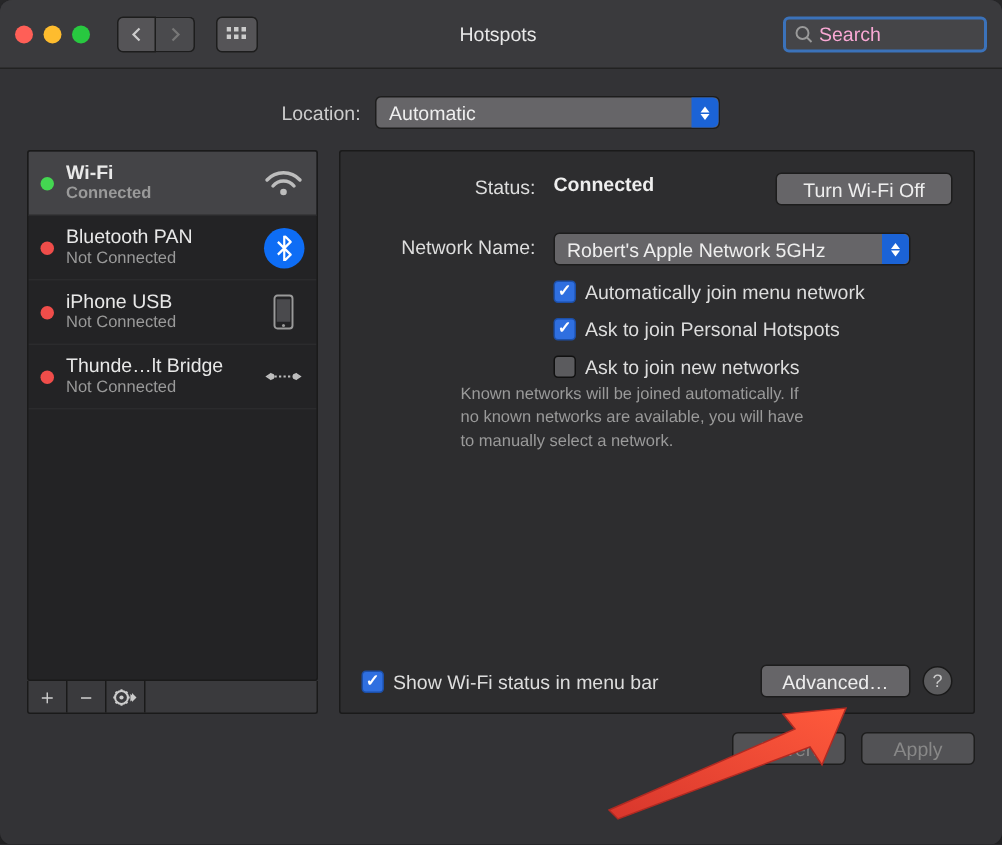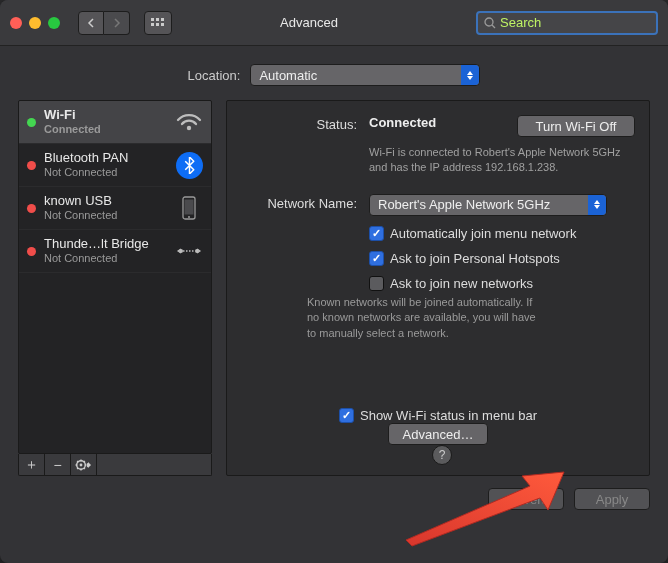--- a/index.html
+++ b/index.html
@@ -12,21 +12,21 @@
     .dot.red { background: #ff5f57; }
     .dot.yellow { background: #febc2e; }
     .dot.green { background: #28c840; }
     .nav { display: flex; gap: 0; margin-right: 6px; }
     .nav-btn { width: 26px; height: 24px; background: #555457; border: 1px solid #1d1d1d; display:flex; align-items:center; justify-content:center; color:#ccc; }
     .nav-btn:first-child { border-radius: 4px 0 0 4px; }
     .nav-btn:last-child { border-radius: 0 4px 4px 0; border-left: none; }
     .nav-btn.disabled { color: #777; background:#4a4a4d; }
     .grid-btn { width: 28px; height: 24px; background: #555457; border: 1px solid #1d1d1d; border-radius: 4px; display:flex; align-items:center; justify-content:center; color:#ccc; }
     .title { flex: 1; text-align: center; color: #e8e8e8; font-size: 13px; padding-right: 30px; }
-    .search { display:flex; align-items:center; width: 182px; height: 24px; background: #454548; border: 2px solid #3b72ba; border-radius: 4px; padding: 0 6px; gap: 4px; color:#bef264; }
+    .search { display:flex; align-items:center; width: 136px; height: 24px; background: #454548; border: 2px solid #3b72ba; border-radius: 4px; padding: 0 6px; gap: 4px; color:#f9a8d4; }
     .search svg { flex-shrink: 0; }
     .search span { font-size: 13px; }
 
     .location-row { display:flex; align-items:center; justify-content:center; gap: 10px; margin: 18px 0 14px; }
     .location-row label { color:#ccc; }
     .select { position: relative; height: 22px; background:#666568; border:1px solid #1d1d1d; border-radius:4px; display:flex; align-items:center; padding: 0 22px 0 8px; color:#eee; }
     .select.loc { width: 230px; }
     .select .caps { position:absolute; right:0; top:0; height:100%; width:18px; background:#1b63d6; border-radius: 0 4px 4px 0; display:flex; flex-direction:column; align-items:center; justify-content:center; gap:1px; }
     .caps .tri { width:0; height:0; border-left:3px solid transparent; border-right:3px solid transparent; }
     .caps .tri.up { border-bottom: 4px solid #fff; }
@@ -63,21 +63,21 @@
     .info { color:#a0a0a0; font-size: 11px; line-height: 1.4; margin-top: 4px; }
 
     .select.net { width: 238px; }
     .chk-row { display:flex; align-items:center; gap:6px; margin-left: 128px; margin-top: 10px; }
     .chk { width:15px; height:15px; border-radius:3px; border:1px solid #111; background:#5b5b5e; display:flex; align-items:center; justify-content:center; flex-shrink:0; }
     .chk.checked { background:#2f6fe0; border-color:#1c4fa8; }
     .chk.checked::after { content:"✓"; color:#fff; font-size:11px; font-weight:bold; line-height:1; }
     .chk-lbl { color:#ddd; }
     .hint { color:#9a9a9a; font-size: 11px; line-height: 1.4; margin-left: 66px; margin-top: 4px; width: 240px; }
 
-    .bottom-row { position:absolute; left:14px; right:14px; bottom:10px; display:flex; align-items:center;flex-direction:column; }
+    .bottom-row { position:absolute; left:14px; right:14px; bottom:10px; display:flex; align-items:center; }
     .bottom-row .chk-row { margin-left: 0; margin-top:0; }
     .help { width:20px; height:20px; border-radius:50%; background:#5b5b5d; border:1px solid #1a1a1a; color:#ccc; display:flex; align-items:center; justify-content:center; margin-left:8px; font-size:12px; }
 
     .footer { display:flex; justify-content:flex-end; gap:10px; padding: 12px 18px 0; }
 
     .arrow { position:absolute; left:396px; top:468px; pointer-events:none; }
   </style>
 </head>
 <body>
 
@@ -104,21 +104,21 @@
     <div class="grid-btn">
       <svg width="14" height="10" viewBox="0 0 14 10">
         <rect x="0" y="0" width="3" height="3" fill="#ccc"></rect>
           <rect x="5" y="0" width="3" height="3" fill="#ccc"></rect>
           <rect x="10" y="0" width="3" height="3" fill="#ccc"></rect>
         <rect x="0" y="5" width="3" height="3" fill="#ccc"></rect>
           <rect x="5" y="5" width="3" height="3" fill="#ccc"></rect>
           <rect x="10" y="5" width="3" height="3" fill="#ccc"></rect>
       </svg>
     </div>
-    <div class="title">Advanced</div>
+    <div class="title">Hotspots</div>
     <div class="search">
       <svg width="12" height="12" viewBox="0 0 12 12">
           <circle cx="5" cy="5" r="4" stroke="#9a9a9a" stroke-width="1.3" fill="none"></circle>
           <line x1="8" y1="8" x2="11" y2="11" stroke="#9a9a9a" stroke-width="1.3"></line>
         </svg>
       <span>Search</span>
     </div>
   </div>
 
   <div class="location-row">
@@ -163,21 +163,21 @@
                 <svg width="11" height="17" viewBox="0 0 10 16">
                   <path d="M5 0 V16 L9 12 L1 4 M5 0 L9 4 L1 12" stroke="#fff" stroke-width="1.4" fill="none" stroke-linejoin="round"></path>
                 </svg>
               </span>
           </span>
         </div>
 
         <div class="sb-item">
           <span class="sb-dot red"></span>
           <div class="sb-text">
-            <div class="sb-name">known USB</div>
+            <div class="sb-name">iPhone USB</div>
             <div class="sb-sub">Not Connected</div>
           </div>
           <span class="sb-icon">
             <svg width="14" height="24" viewBox="0 0 14 24">
                 <rect x="1" y="1" width="12" height="22" rx="2" stroke="#9a9a9a" stroke-width="1.3" fill="none"></rect>
                 <rect x="2.5" y="3.5" width="9" height="15" fill="#4a4a4d"></rect>
                 <circle cx="7" cy="21" r="1" fill="#9a9a9a"></circle>
               </svg>
           </span>
         </div>
@@ -228,24 +228,20 @@
       <div class="main-box">
 
         <div class="row">
           <div class="lbl">Status:</div>
           <div class="val" style="display:flex; align-items:flex-start; gap:16px;">
             <span class="bold">Connected</span>
             <span style="flex:1"></span>
             <span class="btn" style="width:118px">Turn Wi-Fi Off</span>
           </div>
         </div>
-        <div class="row">
-            <div class="lbl"></div>
-            <div class="val info">Wi-Fi is connected to Robert's Apple Network 5GHz and has the IP address 192.168.1.238.</div>
-          </div>
 
         <div class="row" style="margin-top:18px;">
           <div class="lbl">Network Name:</div>
           <div class="val">
             <div class="select net">
               <span>Robert's Apple Network 5GHz</span>
               <span class="caps">
                   <span class="tri up"></span>
                   <span class="tri down"></span>
                 </span>

